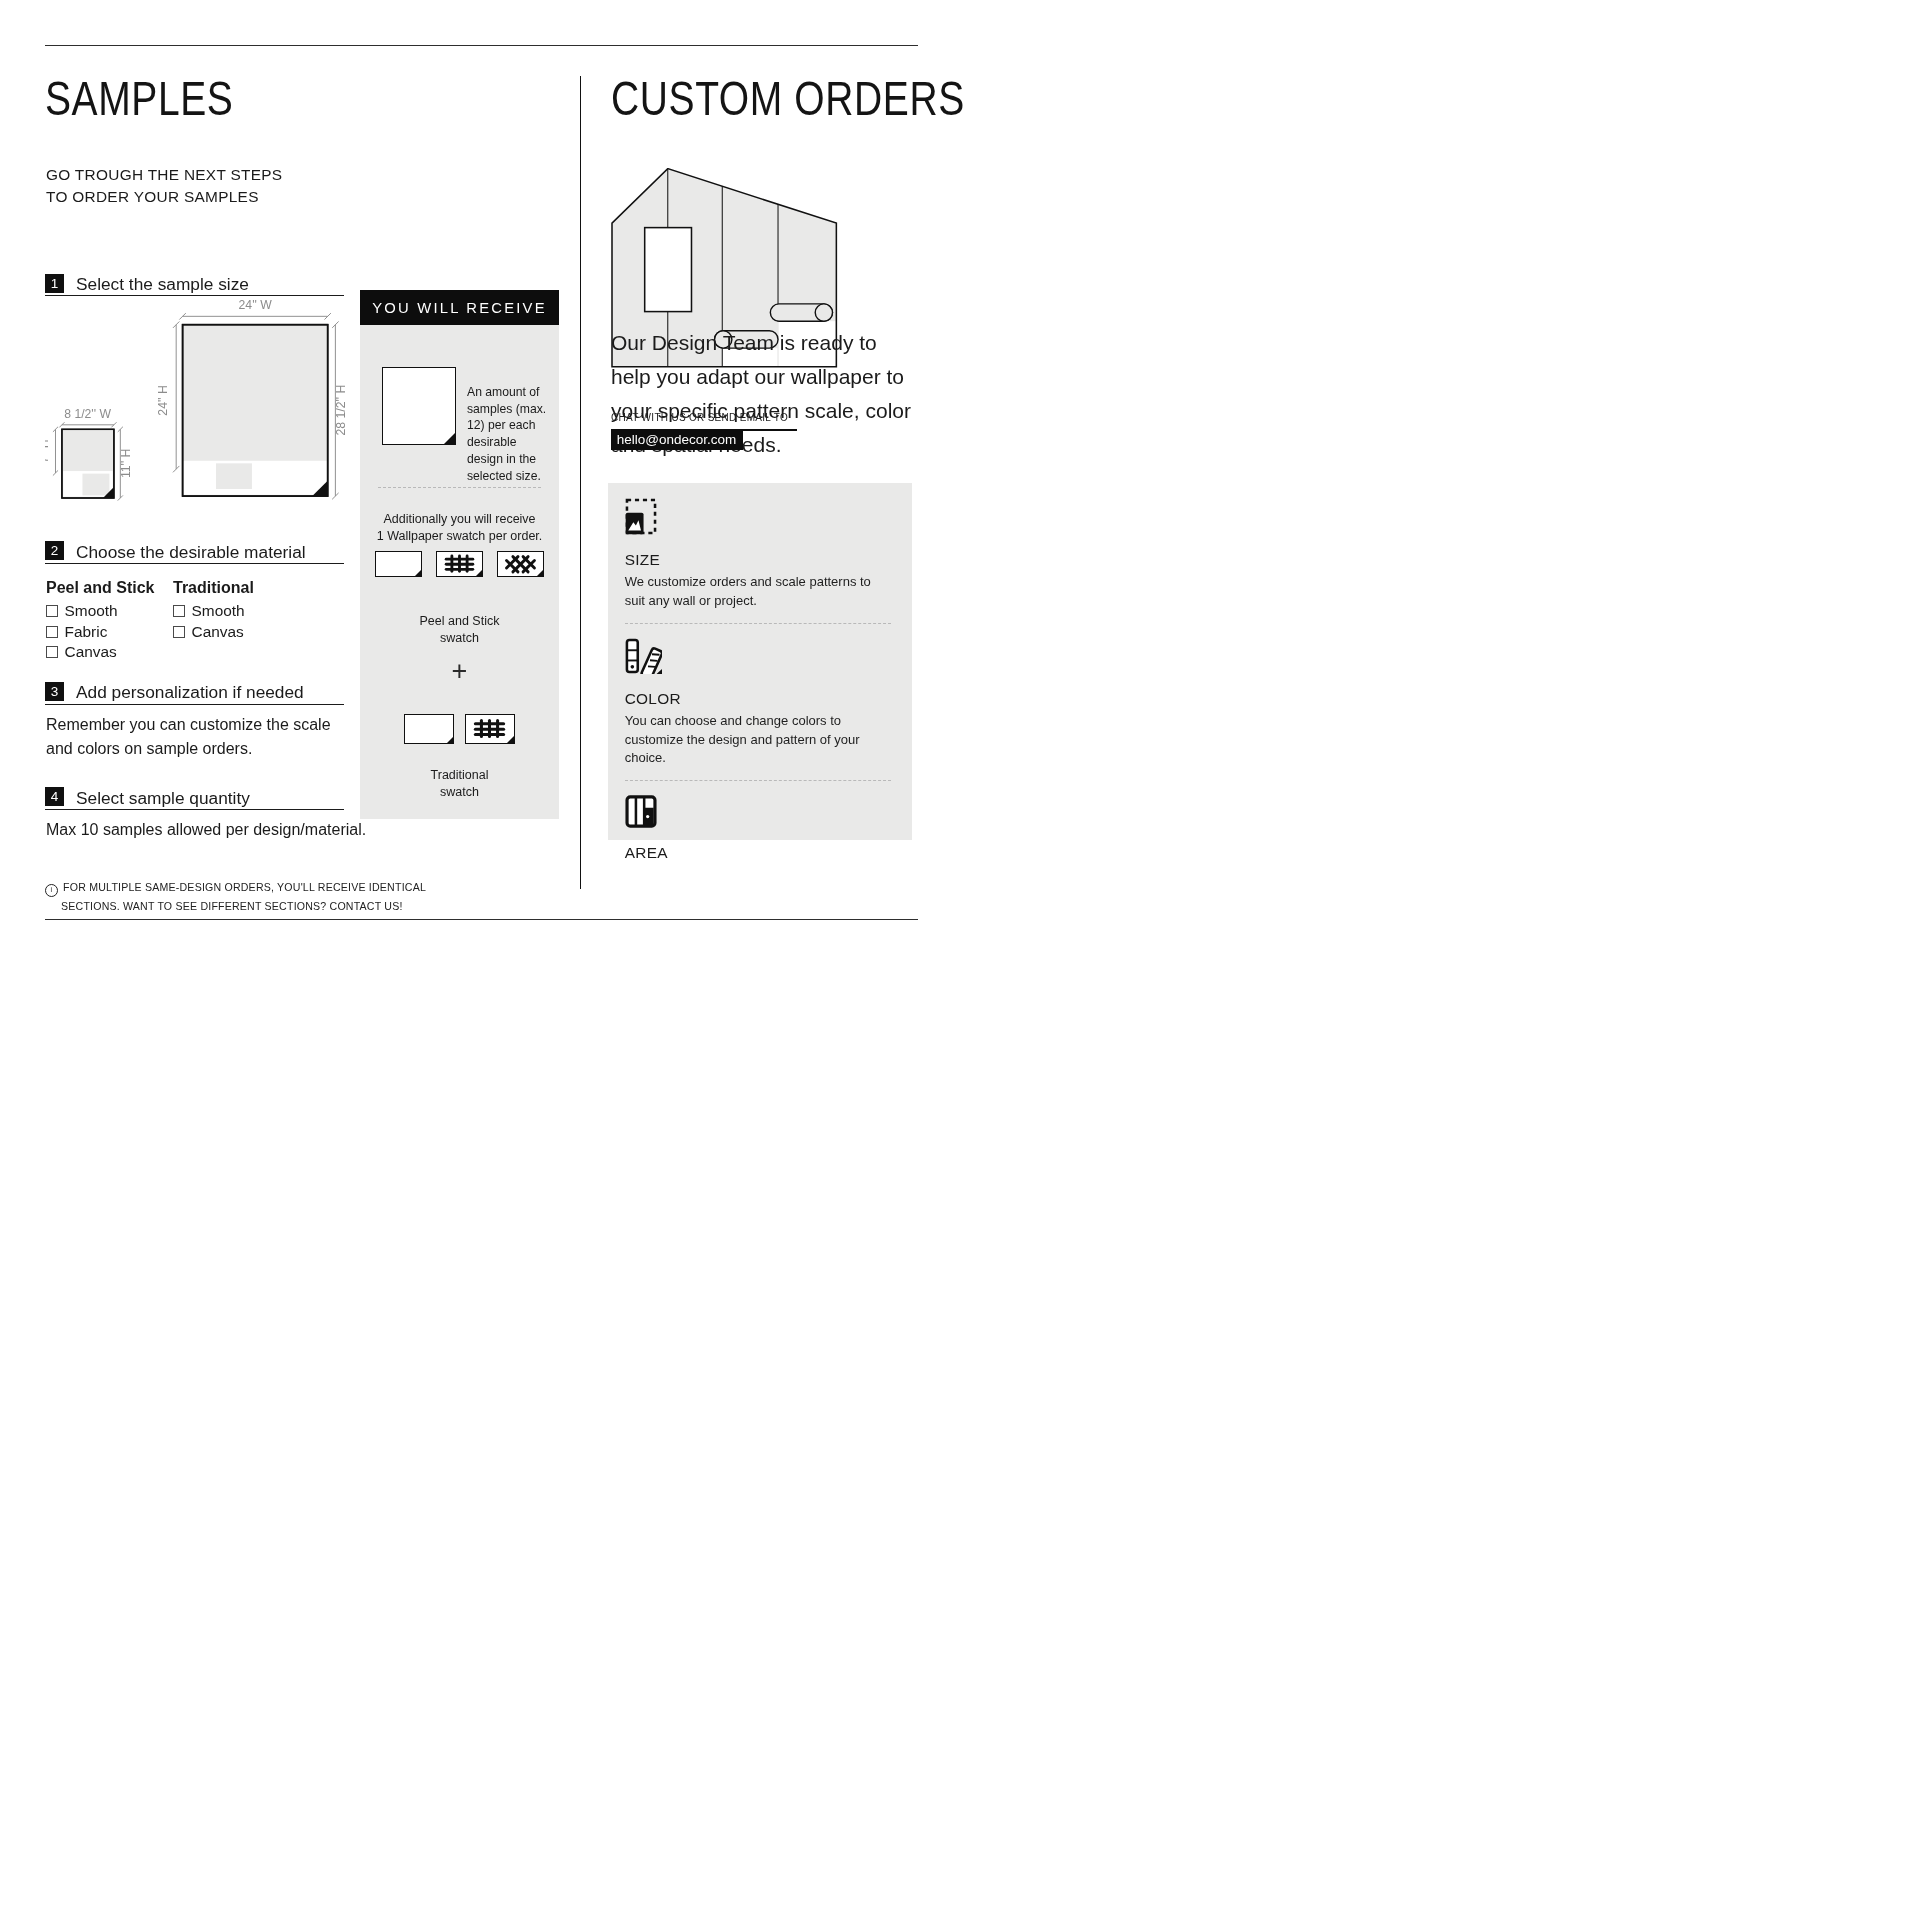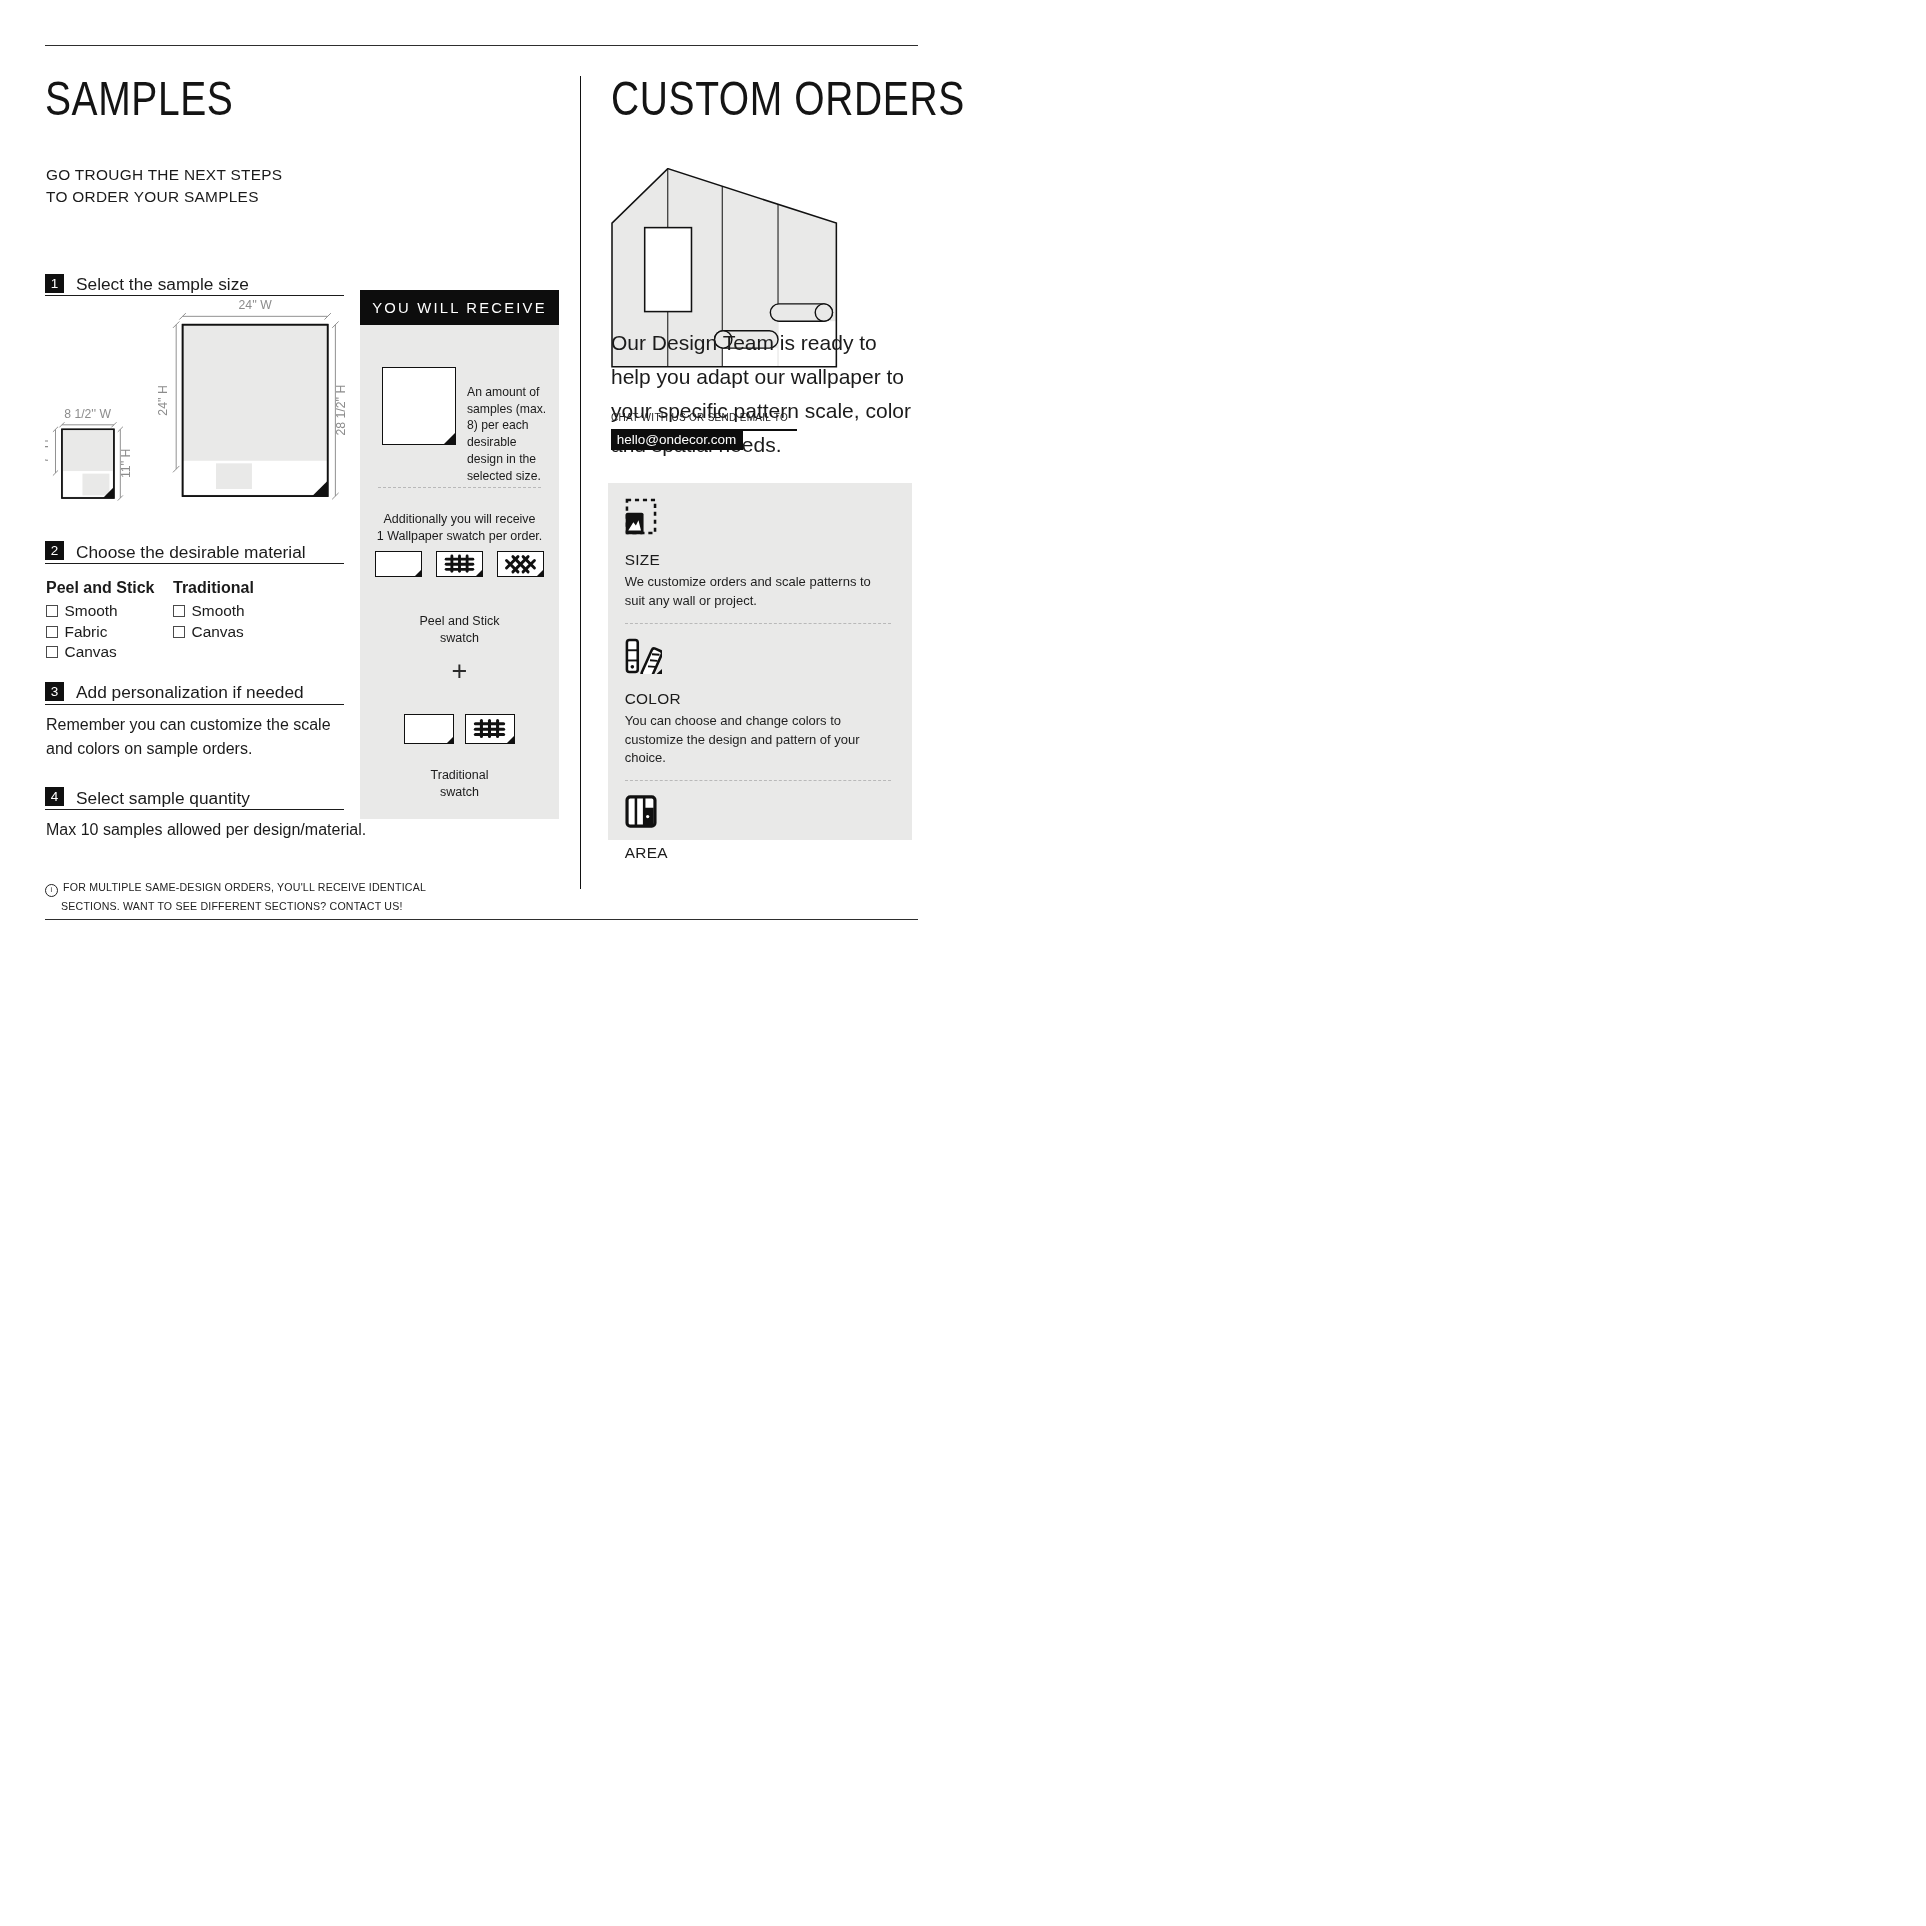--- a/index.html
+++ b/index.html
@@ -181,21 +181,21 @@
   </div>
 
   <div class="banner">YOU WILL RECEIVE</div>
 
   <div class="mid-panel">
 
     <div class="abs" style="left:22px;top:42px;width:168px;">
       <div class="sheet" style="width:72px;height:76px;float:left;">
         <div class="fold"></div>
       </div>
-      <div style="margin-left:85px;font-size:12.2px;line-height:1.38;padding-top:16.7px;">An amount of samples (max. 8) per each desirable design in the selected size.</div>
+      <div style="margin-left:85px;font-size:12.2px;line-height:1.38;padding-top:16.7px;">An amount of samples (max. 12) per each desirable design in the selected size.</div>
     </div>
 
     <div class="abs dashes" style="left:18px;top:162px;width:163px;"></div>
 
     <div class="abs center-txt" style="left:0;top:186px;width:199px;">
       <div>Additionally you will receive</div>
       <div>1 Wallpaper swatch per order.</div>
     </div>
 
     <div class="abs" style="left:0;top:226px;width:199px;display:flex;justify-content:center;gap:14px;">

